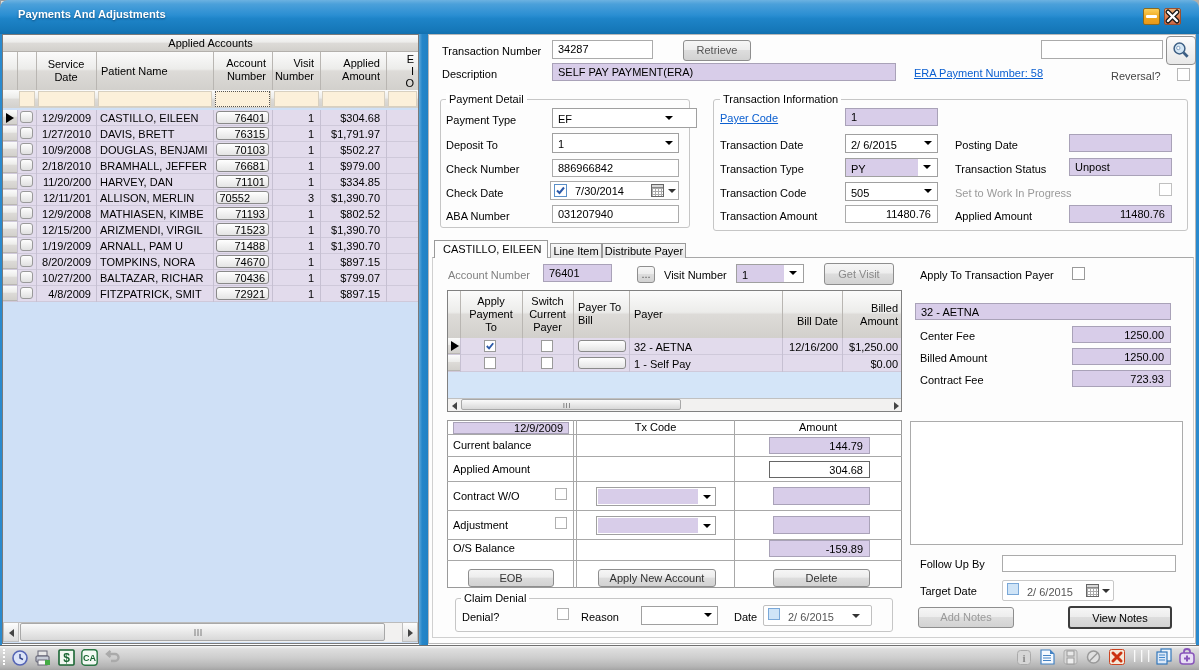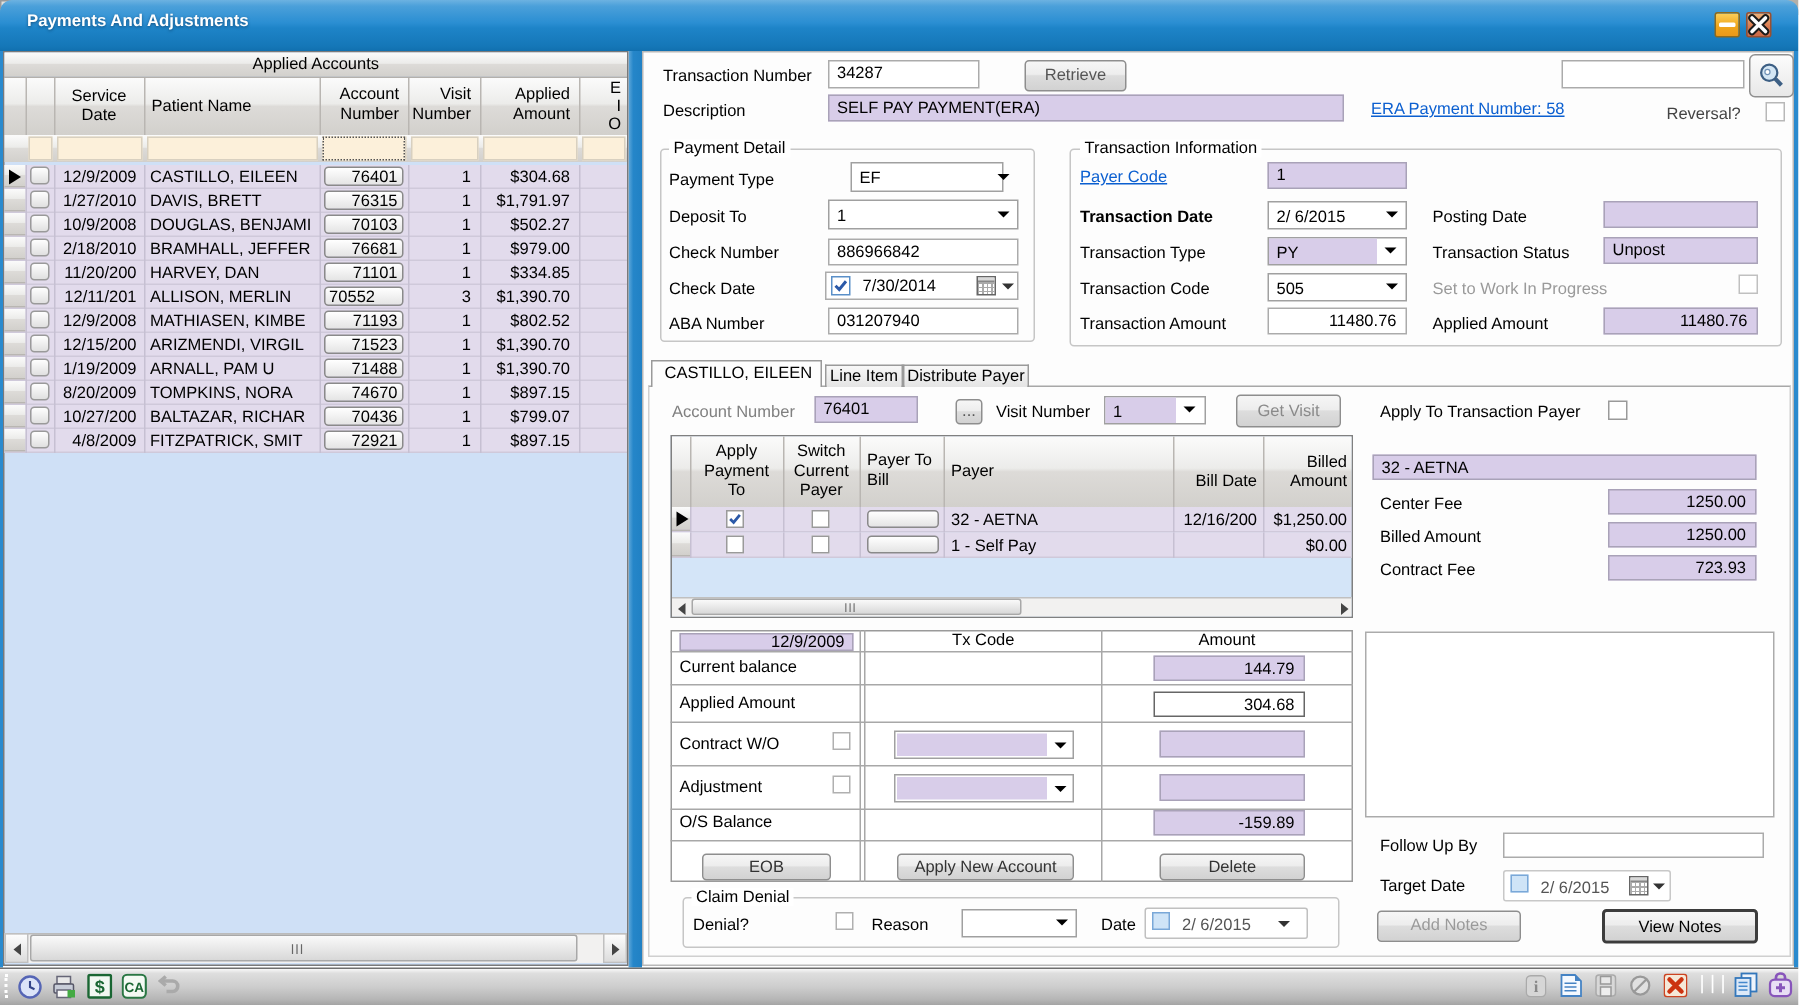--- a/index.html
+++ b/index.html
@@ -296,21 +296,21 @@
 <div class="lbl" style="left:442px;top:68px;">Description</div>
 <div class="pf" style="left:552px;top:63px;width:344px;height:18px;">
       <div class="tbtxt">SELF PAY PAYMENT(ERA)</div>
     </div>
 <div class="lbl link" style="left:914px;top:67px;">ERA Payment Number: 58</div>
 <div class="lbl" style="left:1111px;top:70px;color:#444;">Reversal?</div>
 <div class="cb" style="left:1177px;top:68px;width:13px;height:13px;border-color:#b8b8b8;background:#fff;"></div>
 <div class="gb" style="left:440px;top:99px;width:250px;height:129px;"></div>
 <div class="gblbl" style="left:446px;top:93px;">Payment Detail</div>
 <div class="lbl" style="left:446px;top:114px;">Payment Type</div>
-<div class="ab" style="left:552px;top:108px;width:102px;height:20px;background:#fff;border:1px solid #a0a0a0;margin-left:15px;">
+<div class="ab" style="left:552px;top:108px;width:145px;height:20px;background:#fff;border:1px solid #a0a0a0;">
       <div class="tbtxt" style="padding-top:4px;">EF</div>
     </div>
 <div class="arrow" style="left:665px;top:116px;"></div>
 <div class="lbl" style="left:446px;top:139px;">Deposit To</div>
 <div class="ab" style="left:552px;top:133px;width:127px;height:20px;background:#fff;border:1px solid #a0a0a0;">
       <div class="tbtxt" style="padding-top:4px;">1</div>
     </div>
 <div class="arrow" style="left:665px;top:141px;"></div>
 <div class="lbl" style="left:446px;top:163px;">Check Number</div>
 <div class="tb" style="left:552px;top:159px;width:127px;height:18px;">
@@ -333,21 +333,21 @@
 <div class="lbl" style="left:446px;top:210px;">ABA Number</div>
 <div class="tb" style="left:552px;top:205px;width:127px;height:18px;">
       <div class="tbtxt">031207940</div>
     </div>
 <div class="gb" style="left:713px;top:99px;width:475px;height:132px;"></div>
 <div class="gblbl" style="left:720px;top:93px;">Transaction Information</div>
 <div class="lbl link" style="left:720px;top:112px;">Payer Code</div>
 <div class="pf" style="left:845px;top:108px;width:93px;height:18px;">
       <div class="tbtxt">1</div>
     </div>
-<div class="lbl" style="left:720px;top:139px;font-weight:bold;">Transaction Date</div>
+<div class="lbl" style="left:720px;top:139px;">Transaction Date</div>
 <div class="ab" style="left:845px;top:134px;width:93px;height:19px;background:#fff;border:1px solid #a0a0a0;">
       <div class="tbtxt" style="padding-top:4px;">2/ 6/2015</div>
     </div>
 <div class="arrow" style="left:924px;top:141px;"></div>
 <div class="lbl" style="left:720px;top:163px;">Transaction Type</div>
 <div class="ab" style="left:845px;top:158px;width:93px;height:19px;background:#fff;border:1px solid #a0a0a0;"></div>
 <div class="ab" style="left:846px;top:159px;width:72px;height:17px;background:#d8cde9;">
       <div class="tbtxt" style="padding-top:4px;">PY</div>
     </div>
 <div class="arrow" style="left:923px;top:165px;"></div>

